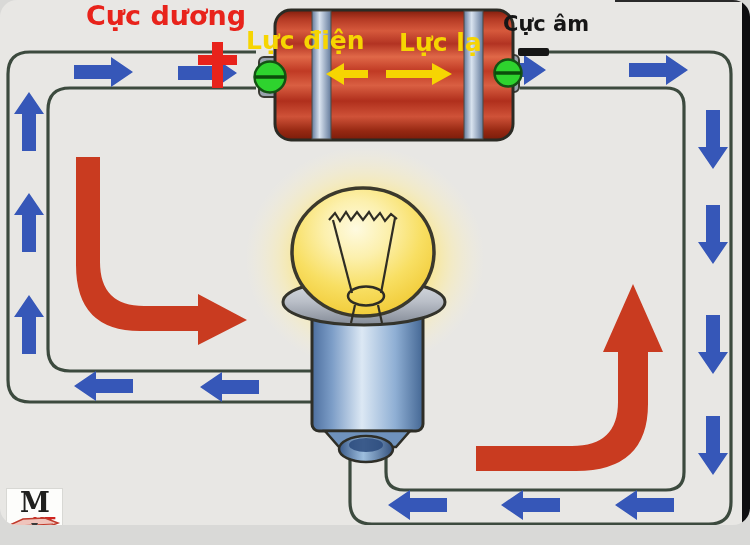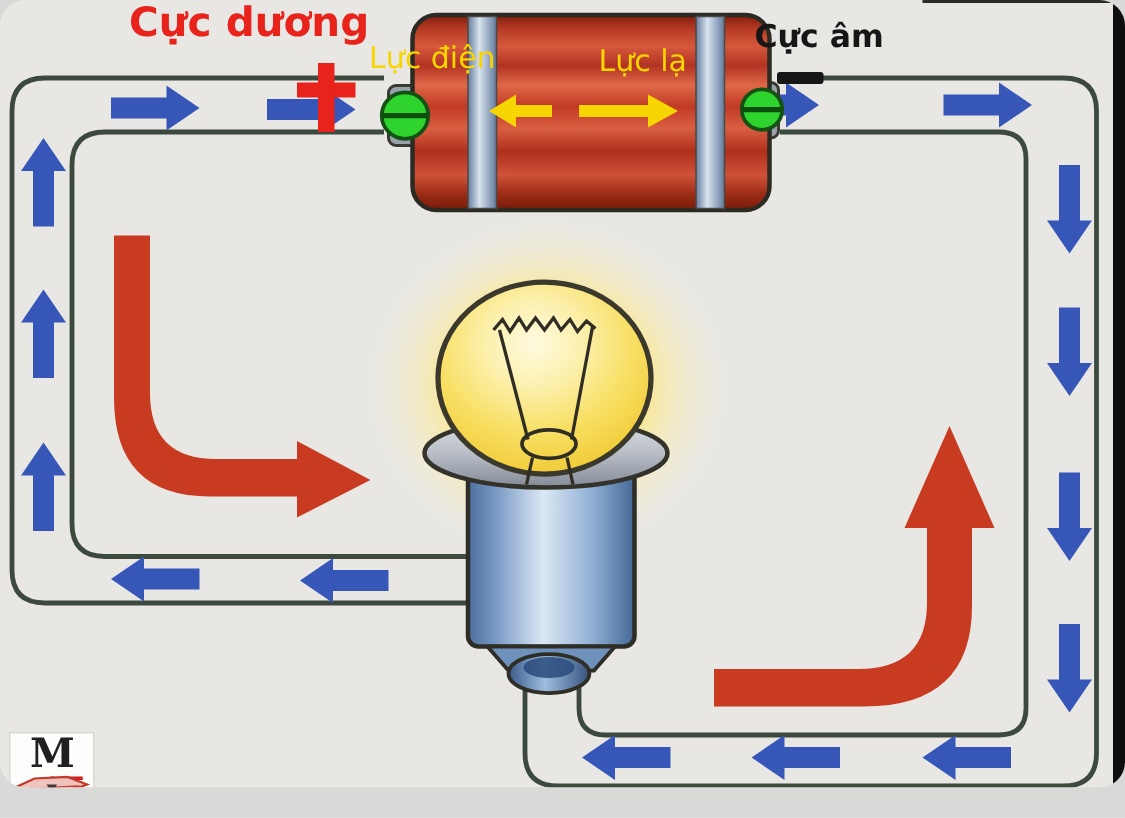--- a/index.html
+++ b/index.html
@@ -12,21 +12,21 @@
   #stage svg{position:absolute;left:0;top:0;}
   .wire{stroke:var(--wire,#3c4a3e);stroke-width:3.2;fill:none;stroke-linejoin:round;}
   .blue-arrow{fill:var(--arrow-blue,#3657b8);}
   .red-arrow{fill:var(--arrow-red,#c93b20);}
   .yellow-arrow{fill:var(--label-yellow,#f7d702);}
   .sign-red{fill:var(--label-red,#e8231b);}
   .sign-black{fill:#161616;}
   .lbl{position:absolute;white-space:nowrap;}
   .lbl-pos{left:86px;top:0px;font-size:27px;font-weight:600;color:var(--label-red,#e8231b);}
   .lbl-neg{left:503px;top:12px;font-size:21px;font-weight:600;color:#161616;}
-  .lbl-yel{font-size:20px;font-weight:400;color:var(--label-yellow,#f7d702);}
+  .lbl-yel{font-size:25px;font-weight:700;color:var(--label-yellow,#f7d702);}
   .lbl-ld{left:246px;top:26px;}
   .lbl-ll{left:399px;top:28px;}
   .lbl-src{left:239px;top:141px;font-size:23px;font-weight:700;color:#101010;}
   .lbl-dir{left:104px;top:186px;font-size:25px;font-weight:600;color:#1b1b1b;line-height:32px;}
   .edge-right{position:absolute;left:742px;top:0;width:8px;height:545px;background:#0e0e10;}
   .edge-bottom{position:absolute;left:0;top:537px;width:750px;height:8px;background:#12161e;}
   .edge-top{position:absolute;left:615px;top:0;width:127px;height:2px;background:#2a2a2a;}
   .green-chip{position:absolute;left:0;top:532px;width:30px;height:13px;background:#8cc08c;z-index:3;}
   .logo{position:absolute;left:7px;top:489px;width:55px;height:43px;background:#fdfdfb;z-index:2;box-shadow:0 0 0 1px #d8d8d4;}
   .logo-m{position:absolute;left:13px;top:-2px;font-family:"DejaVu Serif","Liberation Serif",serif;font-size:27px;font-weight:700;color:#20201e;}

